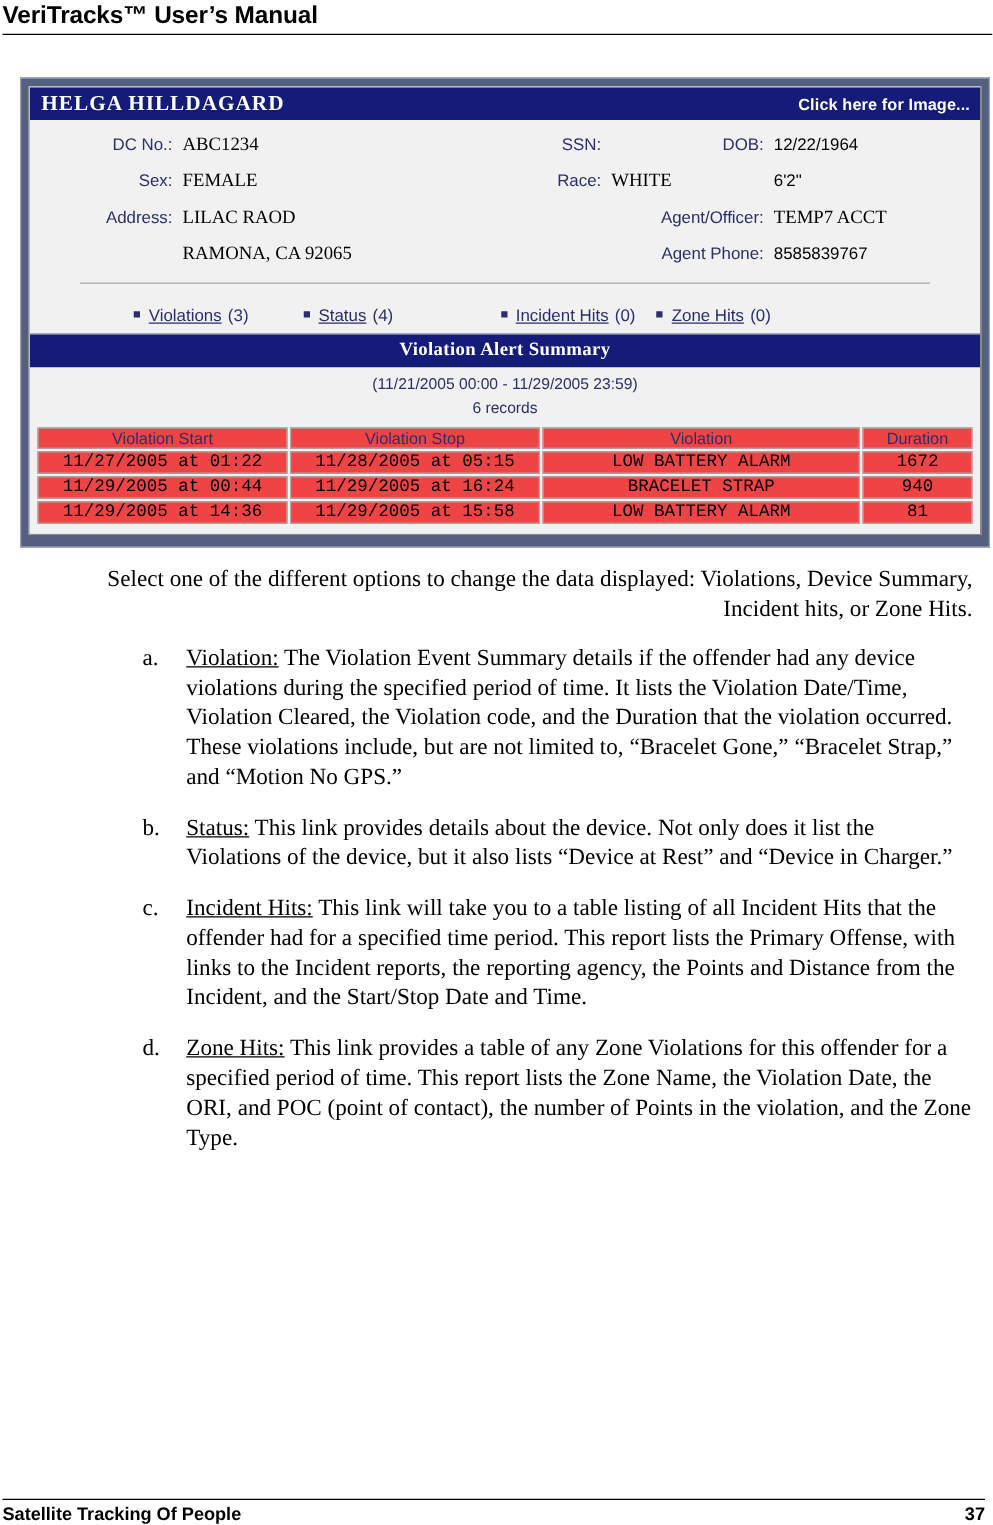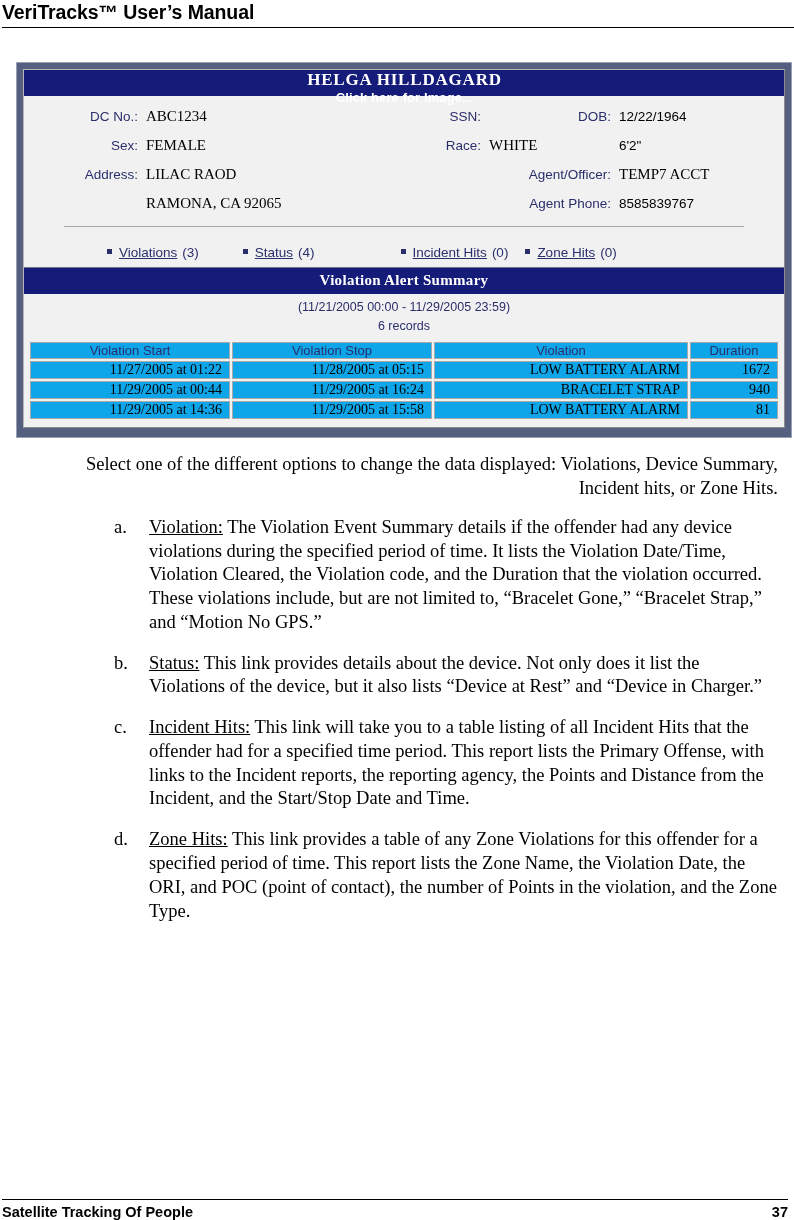--- a/index.html
+++ b/index.html
@@ -51,21 +51,20 @@
 
   
   .shot-titlebar {
     background: #141b78;
     color: #ffffff;
     height: 26px;
     display: flex;
     align-items: center;
     justify-content: space-between;
     padding: 0 8px 0 9px;
-    flex-direction: column;
   }
   .shot-titlebar .person-name {
     font-family: "Liberation Serif", "DejaVu Serif", serif;
     font-weight: bold;
     font-size: 17px;
     letter-spacing: 0.8px;
   }
   .shot-titlebar .image-link {
     font-family: "Liberation Sans", "DejaVu Sans", sans-serif;
     font-weight: bold;
@@ -165,37 +164,37 @@
   
   .vtable-wrap { background: #f1f1f1; padding: 4px 4px 6px 4px; }
   table.vtable {
     width: 100%;
     border-collapse: separate;
     border-spacing: 2px;
     table-layout: fixed;
   }
   table.vtable th, table.vtable td {
     border: 1px solid #a9a9a9;
-    background: #0ea5e9;
+    background: #ef4444;
     height: 15px;
     padding: 0 7px;
     vertical-align: middle;
   }
   table.vtable th {
     font-family: "Liberation Sans", "DejaVu Sans", sans-serif;
     font-size: 13px;
     font-weight: normal;
     color: #2a2f6b;
     text-align: center;
   }
   table.vtable td {
-    font-family: Liberation Serif, serif;
+    font-family: Liberation Mono, monospace;
     font-size: 14px;
     color: #000;
-    text-align: right;
+    text-align: center;
     white-space: nowrap;
     margin-left: 13px;
   }
   .col-a { width: 200px; }
   .col-b { width: 200px; }
   .col-c { width: auto; }
   .col-d { width: 88px; }
 
   
   .body-copy {

